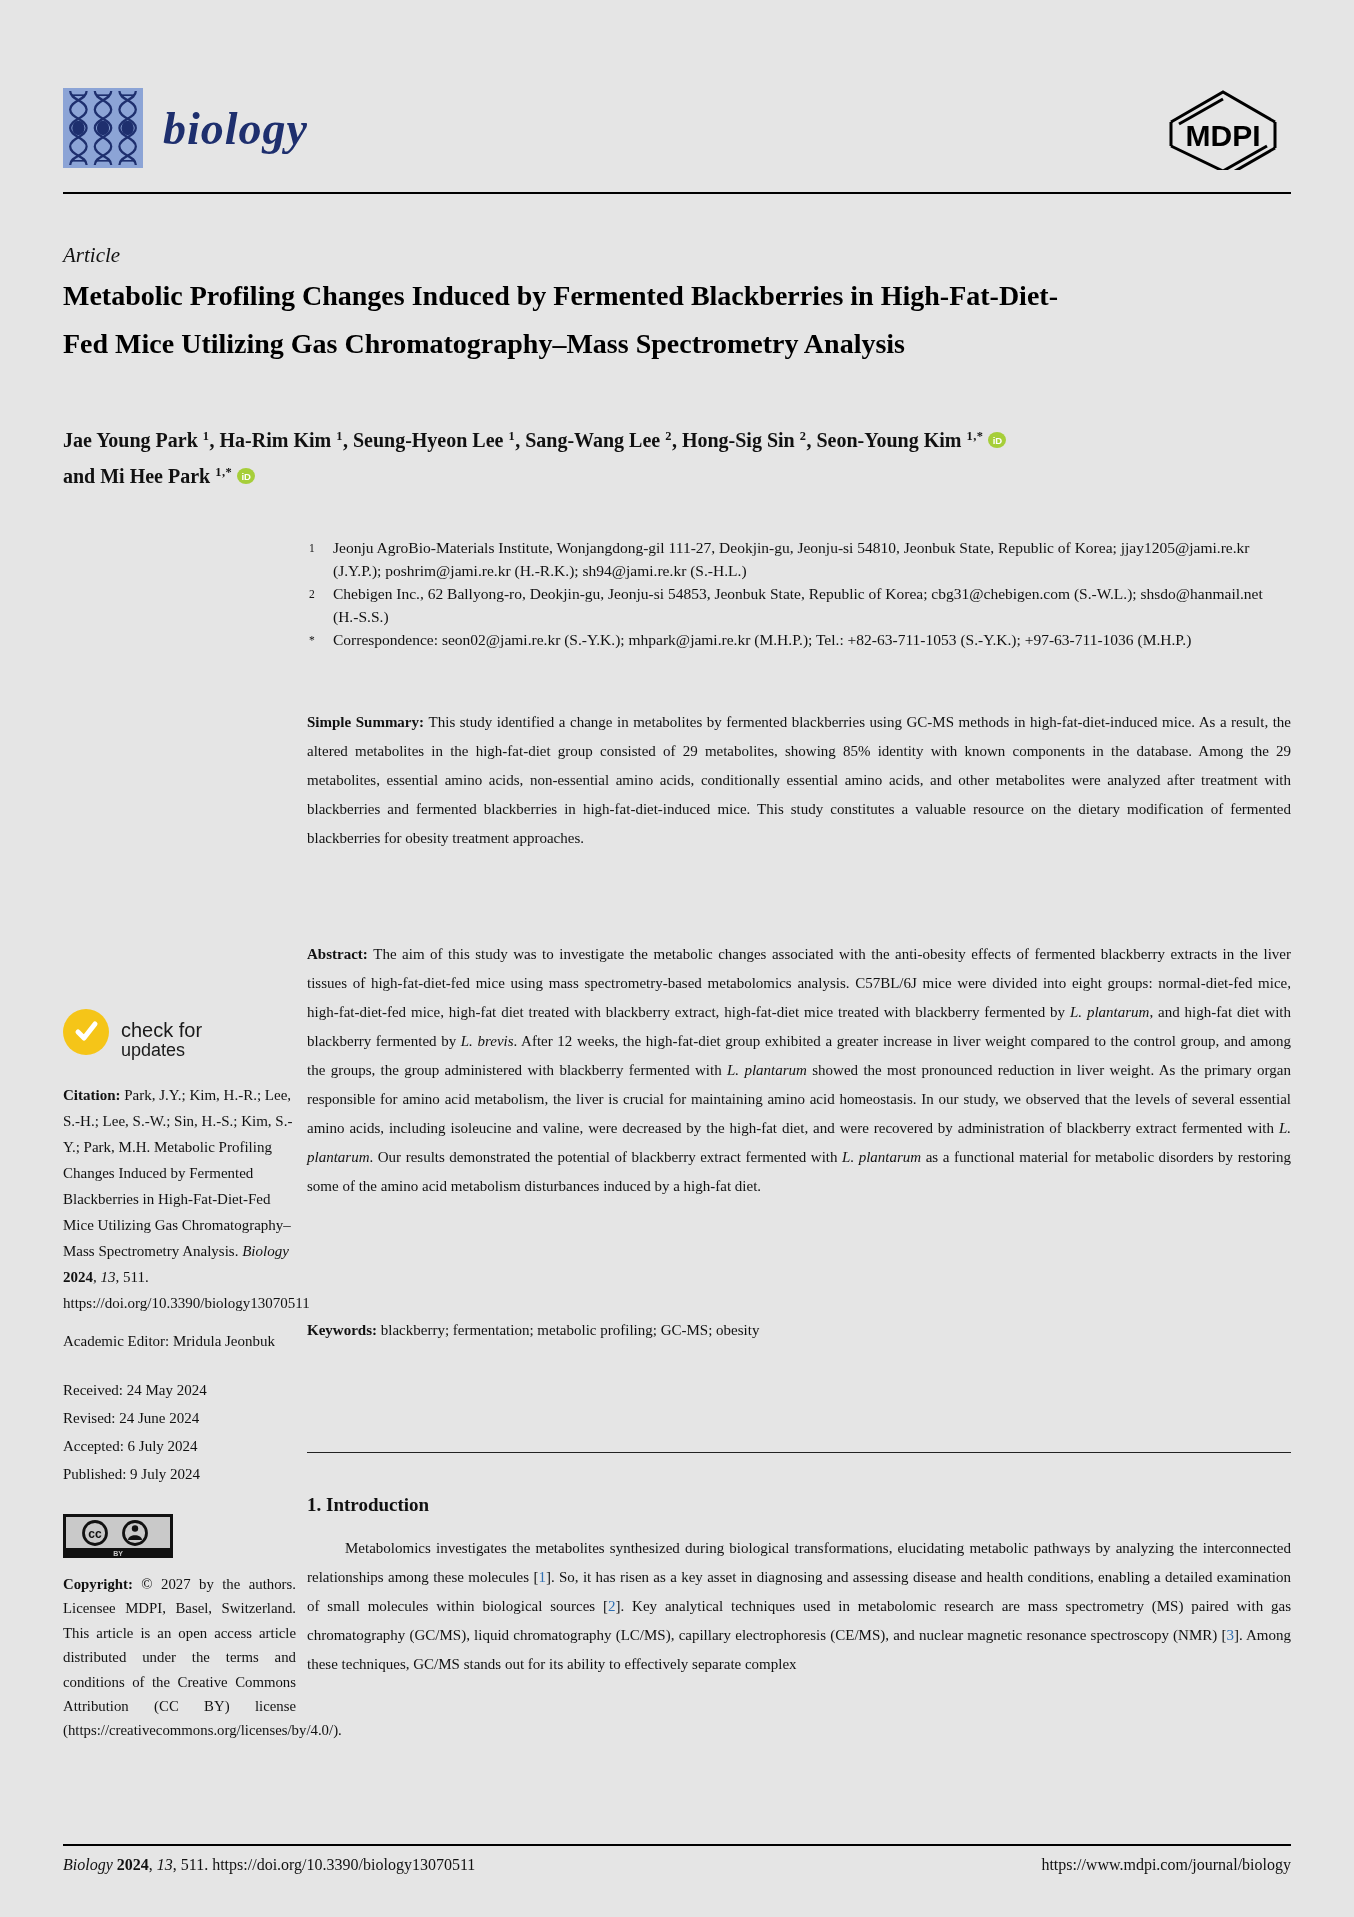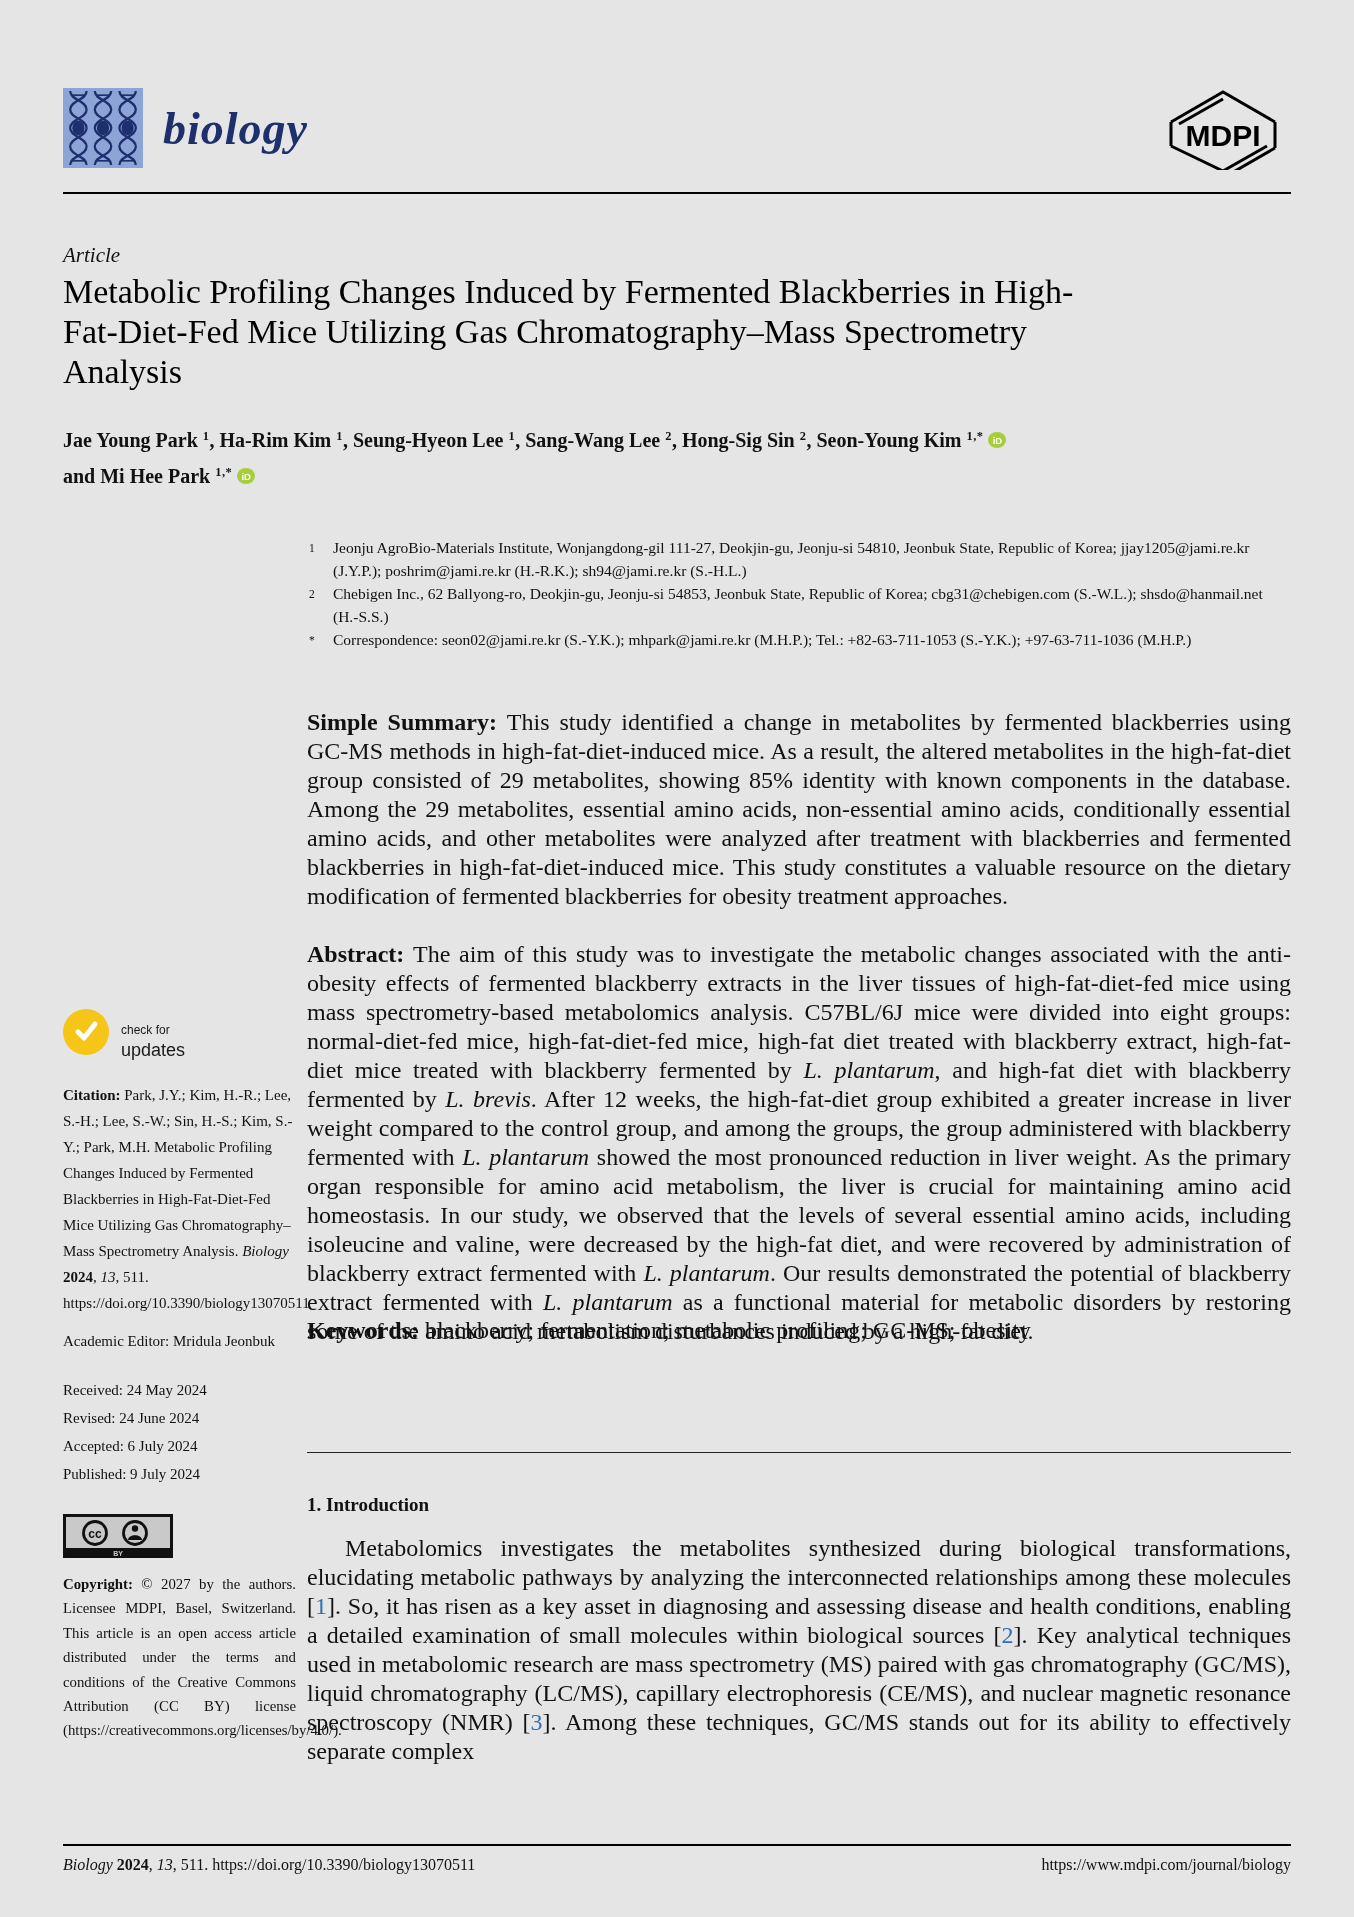--- a/index.html
+++ b/index.html
@@ -12,28 +12,28 @@
     overflow:hidden;
   }
   
   .header{position:absolute;top:86px;left:63px;right:63px;display:flex;justify-content:space-between;align-items:center;}
   .logo-group{display:flex;align-items:center;gap:20px;}
   .logo-box{width:80px;height:80px;background:#8ca4d6;display:block;}
   .journal-name{font-style:italic;font-weight:bold;font-size:46px;color:#1e2f6e;letter-spacing:1px;}
   .header-rule{position:absolute;top:192px;left:63px;right:63px;border-top:2.5px solid #000;}
   
   .article-type{position:absolute;top:243px;left:63px;font-style:italic;font-size:21px;color:#111;}
-  .title{position:absolute;top:272px;left:63px;width:1015px;font-size:34px;font-weight:normal;line-height:40px;color:#000;}
+  .title{position:absolute;top:272px;left:63px;width:1015px;font-size:28px;font-weight:bold;line-height:48px;color:#000;}
   .authors{position:absolute;top:420px;left:63px;width:1120px;font-size:20px;font-weight:bold;line-height:32px;}
   
   .main-col{position:absolute;left:307px;width:984px;}
   .affiliations{top:536px;font-size:15.5px;line-height:23px;}
   .aff-row{display:grid;grid-template-columns:26px 1fr;}
   .aff-marker{font-size:11.5px;padding-top:1px;padding-left:2px;}
-  .para{text-align:justify;font-size:24px;line-height:29px;}
+  .para{text-align:justify;font-size:15px;line-height:29px;}
   .simple-summary{top:708px;}
   .abstract{top:940px;}
   .keywords{top:1390px;}
   .main-rule{position:absolute;left:307px;width:984px;top:1452px;border-top:1.5px solid #222;}
   .section-heading{position:absolute;left:307px;top:1494px;font-size:19px;font-weight:bold;}
   .intro-para{top:1534px;text-indent:38px;}
   
   .b{font-weight:bold;}
   .i{font-style:italic;}
   .sup{font-size:62%;vertical-align:7px;letter-spacing:0.5px;}
@@ -42,21 +42,21 @@
     display:inline-block;width:18px;height:16px;border-radius:50%;
     background:#a6ce39;color:#fff;font-family:"Liberation Sans",sans-serif;
     font-size:9.5px;font-weight:bold;text-align:center;line-height:18px;
     vertical-align:3px;font-style:normal;
   }
   
   .sidebar{position:absolute;left:63px;top:1004px;width:233px;font-size:15px;line-height:26px;}
   .check-updates{display:flex;align-items:center;gap:12px;cursor:pointer;}
   .check-circle{width:46px;height:46px;border-radius:50%;background:#f5c518;display:flex;align-items:center;justify-content:center;}
   .check-text{font-family:"Liberation Sans",sans-serif;line-height:20px;color:#1a1a1a;}
-  .check-text .l1{font-size:12px;margin-top:16px;}
+  .check-text .l1{font-size:20px;margin-top:16px;}
   .check-text .l2{font-size:18px;font-weight:normal;}
   .citation-block{margin-top:22px;}
   .academic-editor{margin-top:12px;}
   .dates{margin-top:22px;line-height:28px;}
   .cc-badge{margin-top:26px;display:block;cursor:pointer;}
   .copyright-block{margin-top:14px;font-size:14.8px;line-height:24.4px;text-align:justify;}
   
   .footer-rule{position:absolute;left:63px;right:63px;top:1844px;border-top:2px solid #000;}
   .footer{position:absolute;left:63px;right:63px;top:1856px;display:flex;justify-content:space-between;font-size:16px;}
 </style>

